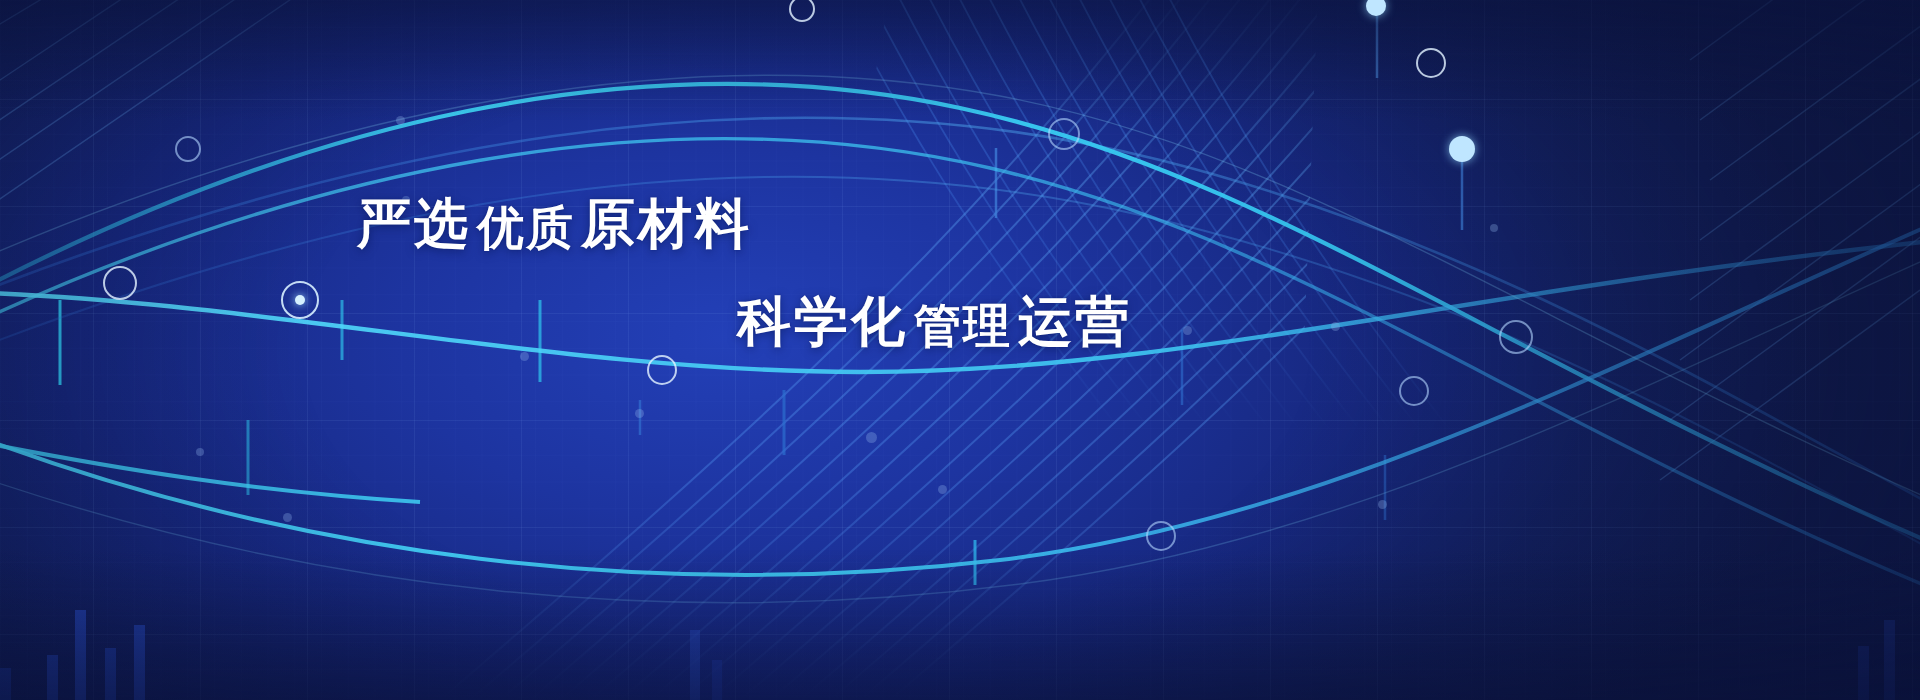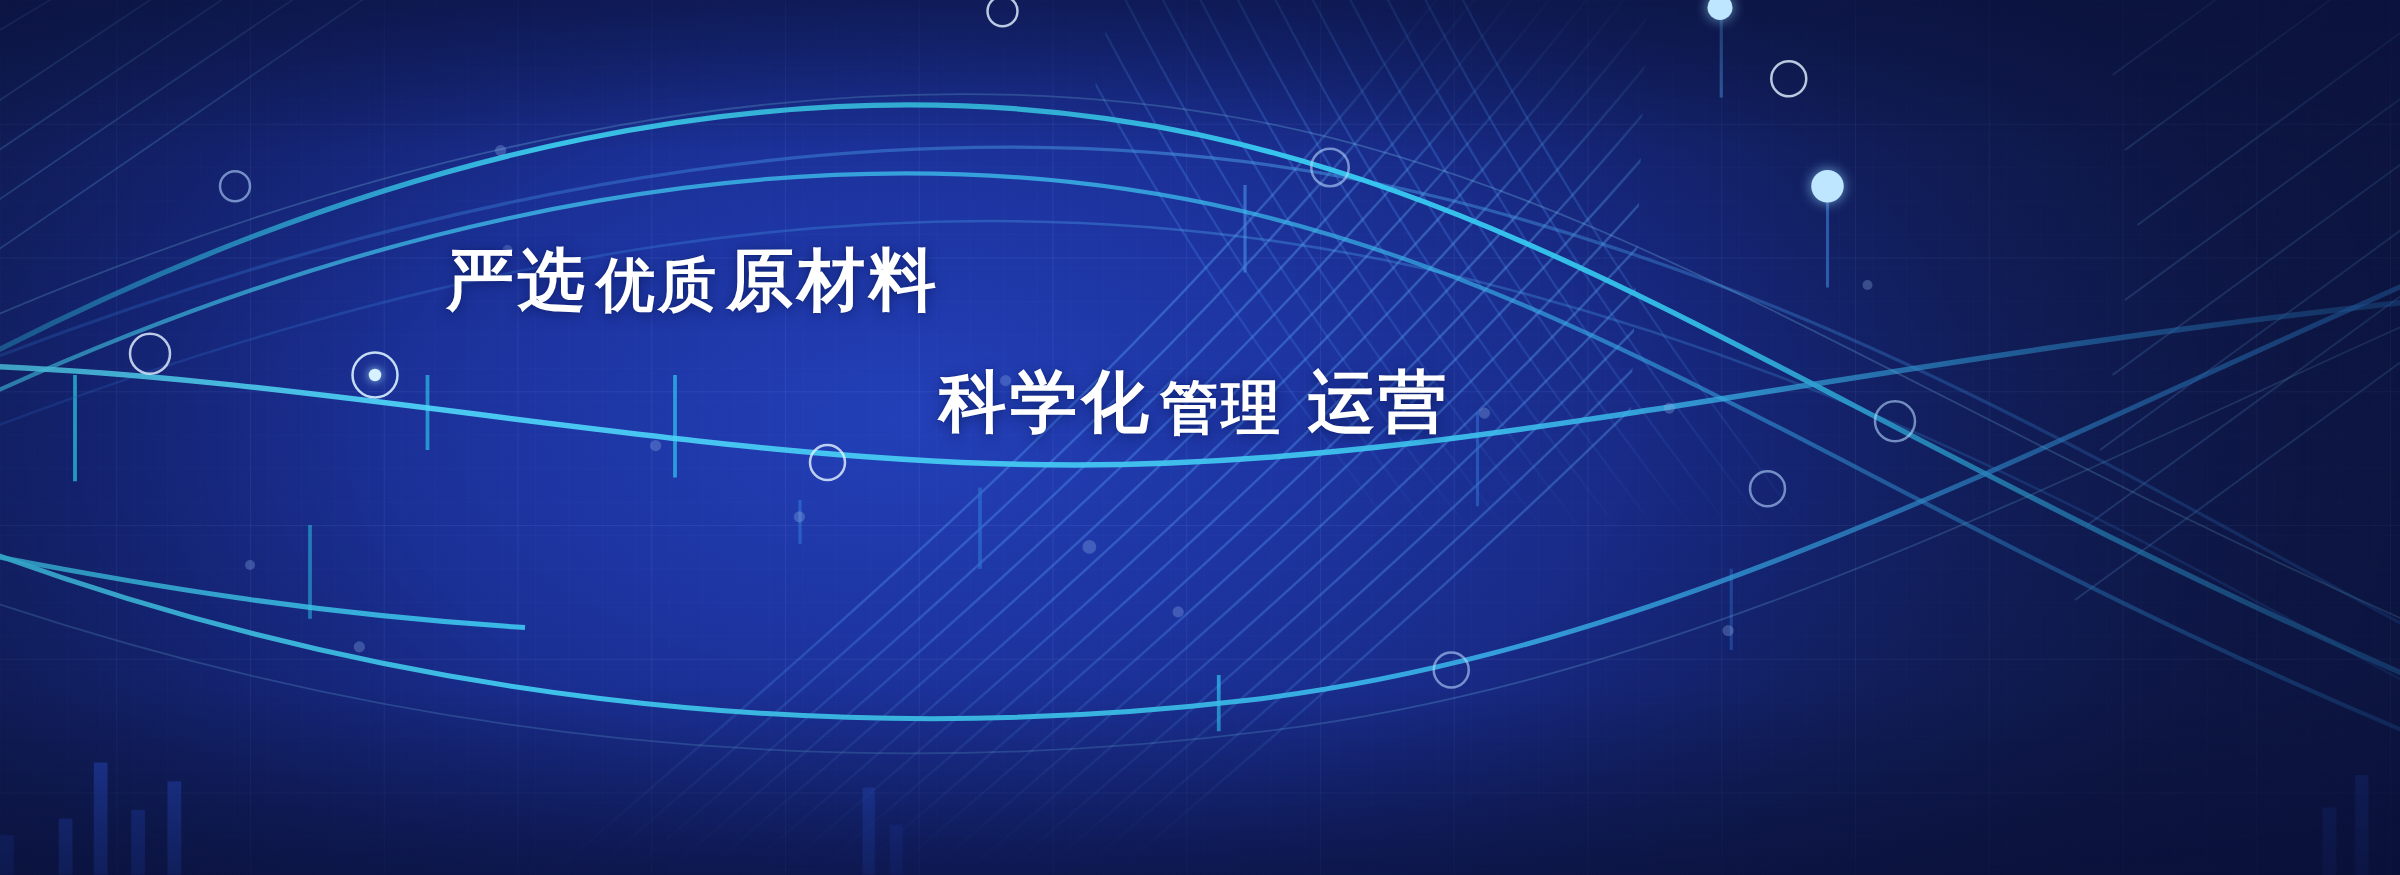--- a/index.html
+++ b/index.html
@@ -74,21 +74,21 @@
     letter-spacing:3px;
     text-align:right;
   }
   .seg-big{
     font-size:47px;
     font-weight:800;
     letter-spacing:2px;
     margin:0 6px;
   }
   .line1 .seg-med{position:relative;top:-2px;}
-  .line2 .seg-med{position:relative;top:-2px;margin-left:14px;}
+  .line2 .seg-med{position:relative;top:-2px;}
 
   
   .ring{
     position:absolute;
     border-radius:50%;
     border:2px solid rgba(225,240,255,.82);
     background:transparent;
   }
   .ring.dim{border-color:rgba(180,215,255,.6);}
   .dot-solid{

